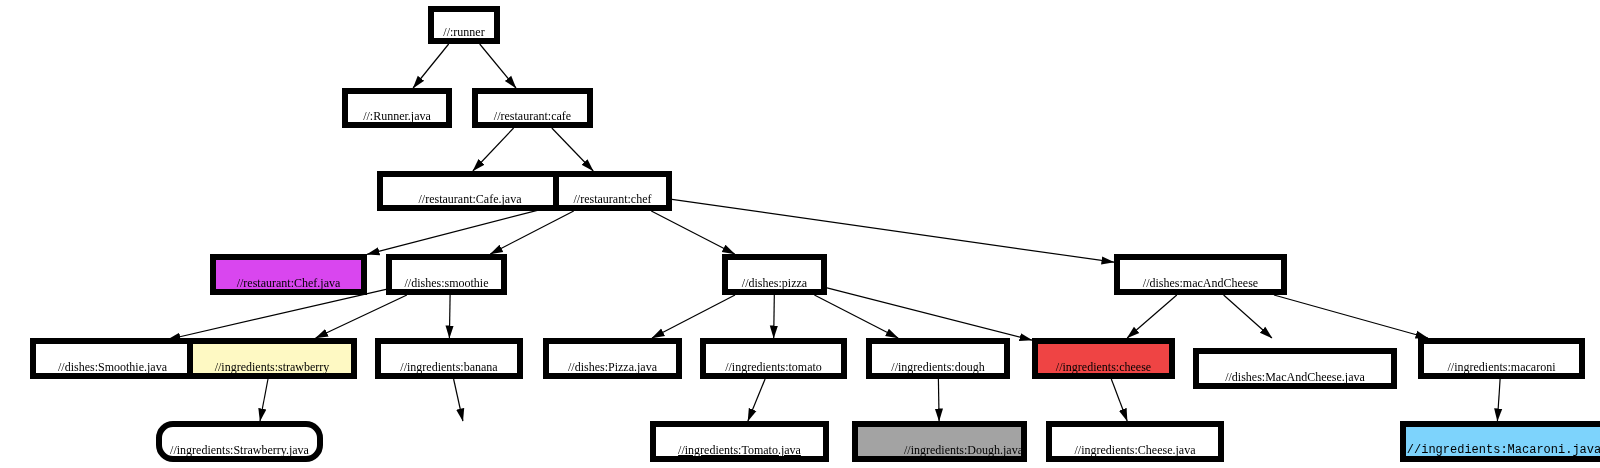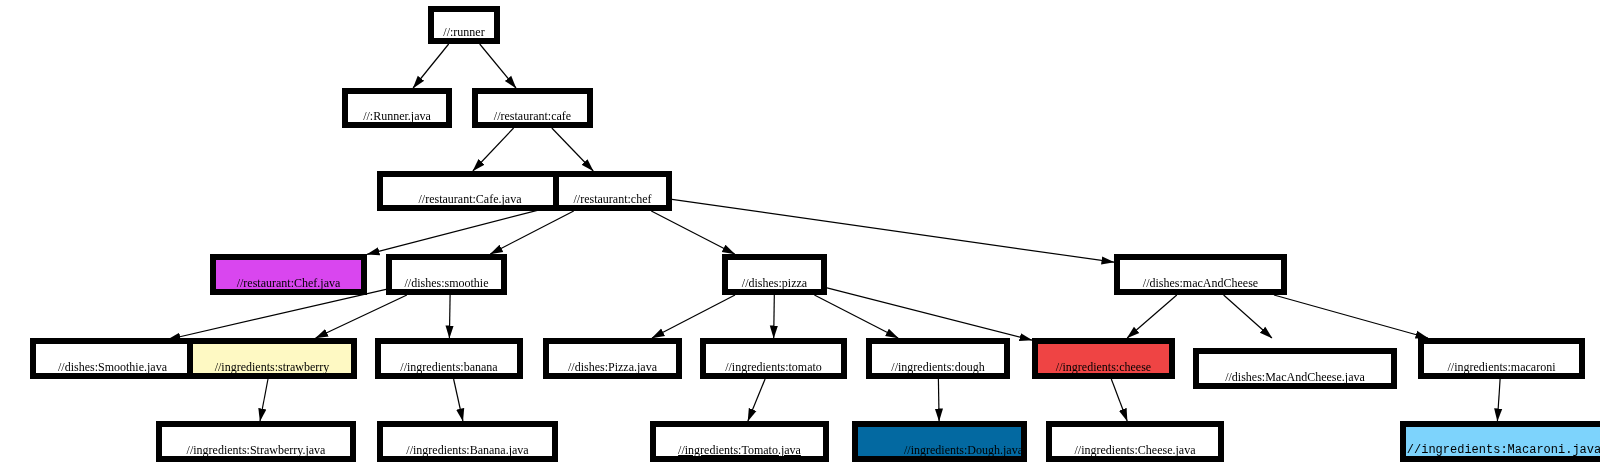--- a/index.html
+++ b/index.html
@@ -119,30 +119,27 @@
     </div>
     <div class="node" style="left: 1032px; top: 338px; width: 143px; height: 41px; background: #ef4444; border-color: rgb(0, 0, 0);">
       <span>//ingredients:cheese</span>
     </div>
     <div class="node" style="left: 1193px; top: 348px; width: 204px; height: 41px; background: rgb(255, 255, 255); border-color: rgb(0, 0, 0);">
       <span>//dishes:MacAndCheese.java</span>
     </div>
     <div class="node" style="left: 1418px; top: 338px; width: 167px; height: 41px; background: rgb(255, 255, 255); border-color: rgb(0, 0, 0);">
       <span>//ingredients:macaroni</span>
     </div>
-    <div class="node" style="left: 156px; top: 421px; width: 200px; height: 41px; background: rgb(255, 255, 255); border-color: rgb(0, 0, 0);">
+    <div class="node" style="left: 156px; top: 421px; width: 167px; height: 41px; background: rgb(255, 255, 255); border-color: rgb(0, 0, 0); border-radius: 17px;">
       <span>//ingredients:Strawberry.java</span>
-    </div>
-    <div class="node" style="left: 377px; top: 421px; width: 181px; height: 41px; background: rgb(255, 255, 255); border-color: rgb(0, 0, 0);">
-      <span>//ingredients:Banana.java</span>
     </div>
     <div class="node" style="left: 650px; top: 421px; width: 179px; height: 41px; background: rgb(255, 255, 255); border-color: rgb(0, 0, 0); text-decoration: underline;">
       <span>//ingredients:Tomato.java</span>
     </div>
-    <div class="node" style="left: 852px; top: 421px; width: 175px; height: 41px; background: #0369a1; border-color: rgb(0, 0, 0); padding-left: 48px;">
+    <div class="node" style="left: 852px; top: 421px; width: 175px; height: 41px; background: #a3a3a3; border-color: rgb(0, 0, 0); padding-left: 48px;">
       <span>//ingredients:Dough.java</span>
     </div>
     <div class="node" style="left: 1046px; top: 421px; width: 178px; height: 41px; background: rgb(255, 255, 255); border-color: rgb(0, 0, 0);">
       <span>//ingredients:Cheese.java</span>
     </div>
     <div class="node" style="left: 1400px; top: 421px; width: 208px; height: 41px; background: #7dd3fc; border-color: rgb(0, 0, 0); font-family: Liberation Mono, monospace;">
       <span>//ingredients:Macaroni.java</span>
     </div>
   </div>
 

